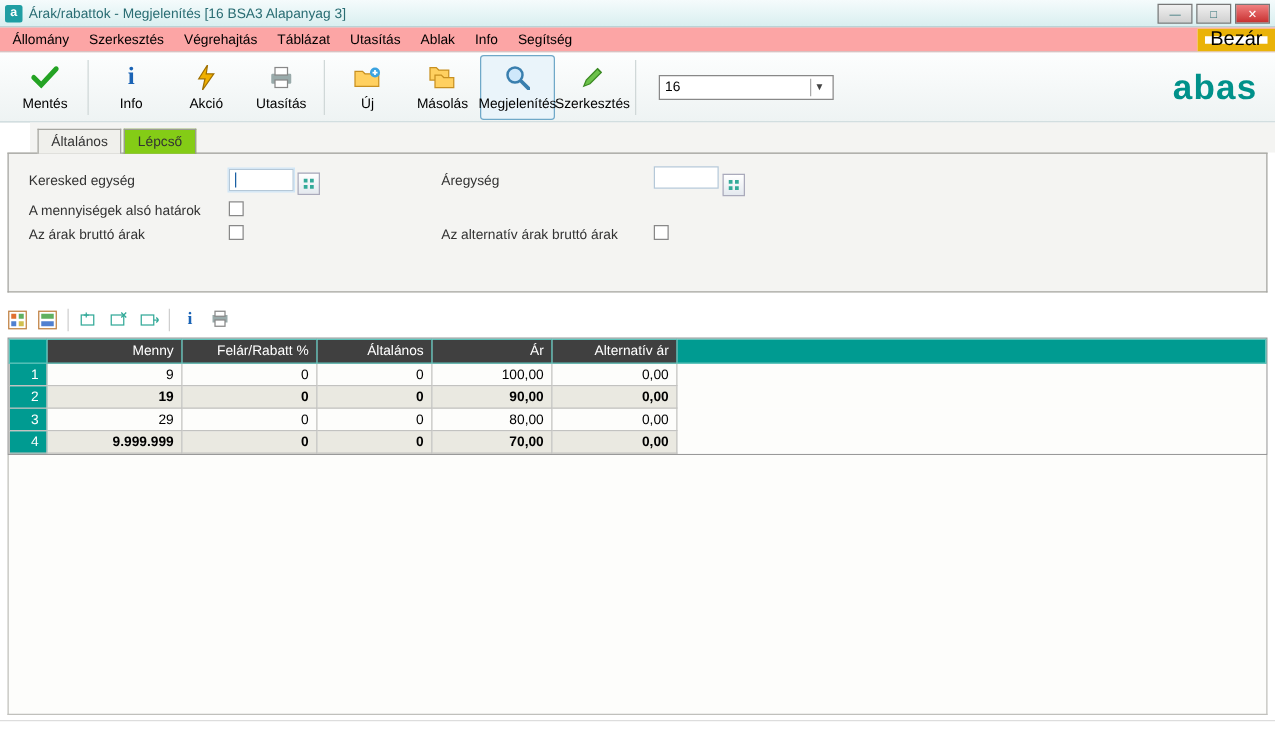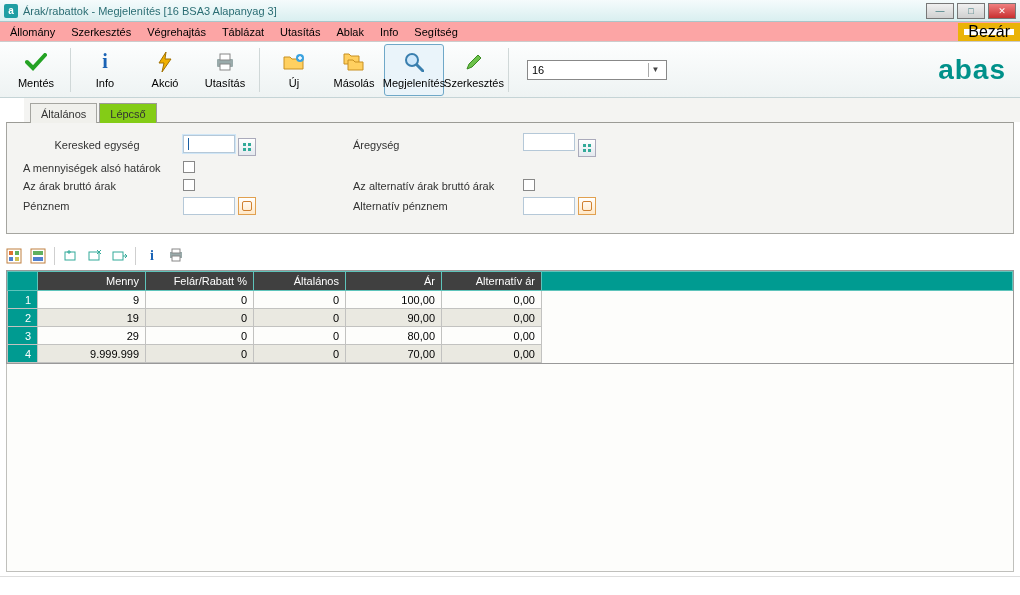--- a/index.html
+++ b/index.html
@@ -254,21 +254,21 @@
     text-align: right;
     height: 18px;
   }
   td.rowhead {
     width: 30px;
     background: #009b91;
     color:#fff;
     text-align: center;
     border: 1px solid #5ec4bb;
   }
-  tr.odd td.cell { background: #eae9e1; }
+  tr.odd td.cell { background: #eae9e1; font-weight: bold; }
   tr.even td.cell { background: #fdfdfb; }
   .big-area {
     margin: 0 6px 4px 6px;
     border: 1px solid #c0c0bc;
     border-top: none;
     height: 208px;
     background: #fdfdfb;
   }
   .status {
     height: 18px;
@@ -383,21 +383,21 @@
 
 <div class="tabrow">
   <div class="tab">Általános</div>
   <div class="tab active">Lépcső</div>
 </div>
 
 <div class="form-panel">
   <table class="form">
     <tbody>
         <tr>
-      <td style="width:160px;text-align:center;"><span>Keresked egység</span></td>
+      <td style="width:160px;"><span>Keresked egység</span></td>
       <td style="width:170px;">
         <span class="txt focus">
               <span class="cursor"></span>
             </span>
         <span class="picker-btn">
           <svg width="10" height="10">
                 <rect x="1" y="1" width="3" height="3" fill="#3a9"></rect>
                 <rect x="6" y="1" width="3" height="3" fill="#3a9"></rect>
                 <rect x="1" y="6" width="3" height="3" fill="#3a9"></rect>
                 <rect x="6" y="6" width="3" height="3" fill="#3a9"></rect>
@@ -422,32 +422,20 @@
       <td><span class="chk"></span></td>
       <td></td>
           <td></td>
     </tr>
     <tr>
       <td><span>Az árak bruttó árak</span></td>
       <td><span class="chk"></span></td>
       <td><span>Az alternatív árak bruttó árak</span></td>
       <td><span class="chk"></span></td>
     </tr>
-    <tr>
-      <td><span>Pénznem</span></td>
-      <td>
-        <span class="currency-field"></span>
-        <span class="currency-btn"></span>
-      </td>
-      <td><span>Alternatív pénznem</span></td>
-      <td>
-        <span class="currency-field"></span>
-        <span class="currency-btn"></span>
-      </td>
-    </tr>
   </tbody>
     </table>
 </div>
 
 <div class="mini-toolbar">
   <span class="mini-btn">
       <svg width="16" height="16">
         <rect x="1" y="1" width="14" height="14" fill="none" stroke="#c08040"></rect>
         <rect x="3" y="3" width="4" height="4" fill="#e07030"></rect>
         <rect x="9" y="3" width="4" height="4" fill="#60b060"></rect>

